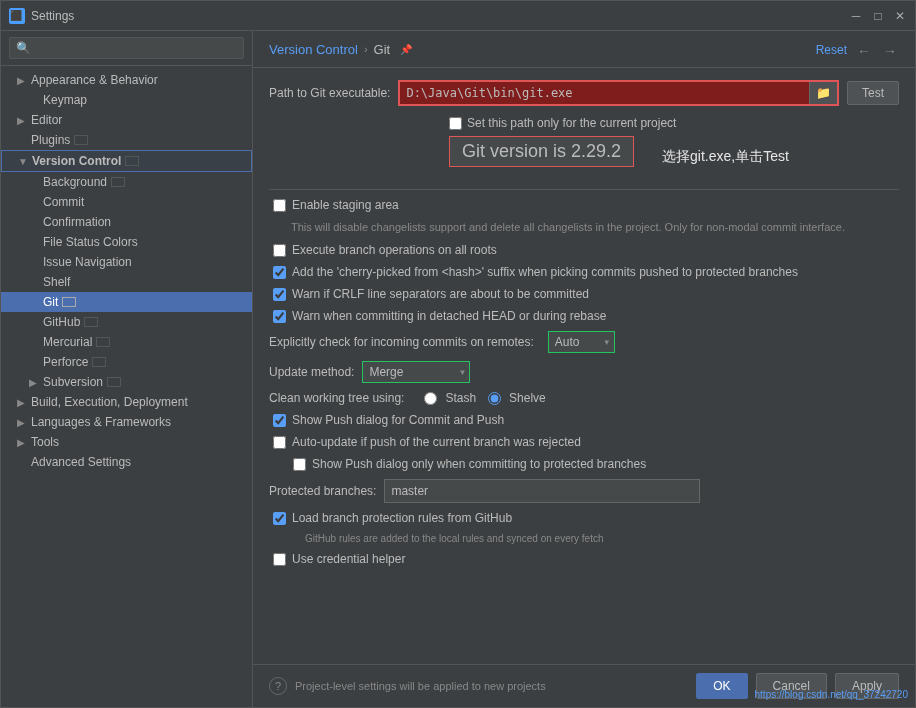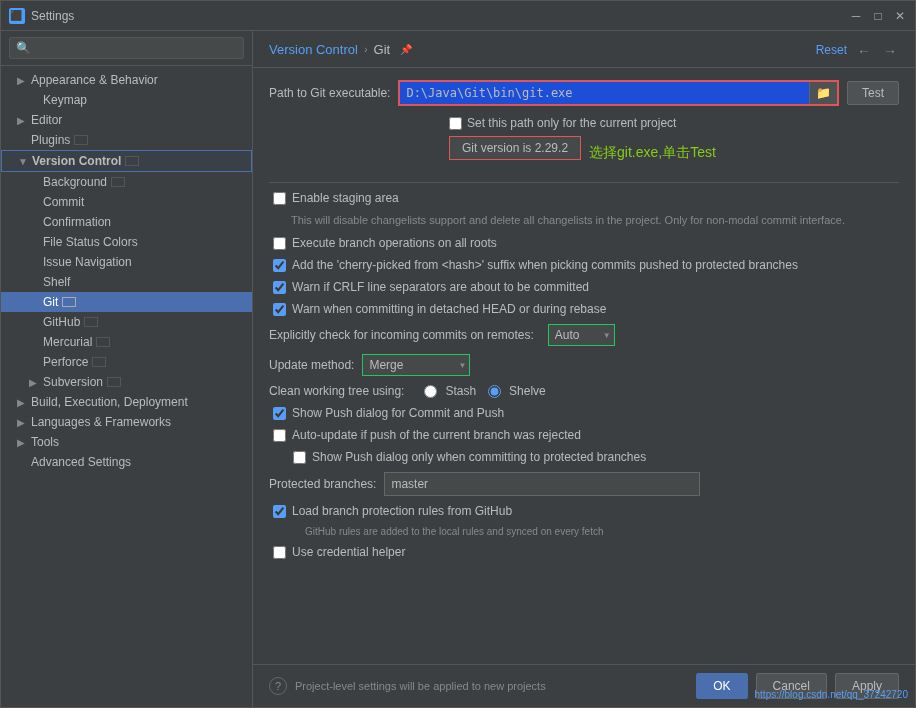--- a/index.html
+++ b/index.html
@@ -178,21 +178,21 @@
     .form-label {
       color: #bbbbbb;
       font-size: 12px;
       margin-right: 8px;
       white-space: nowrap;
     }
     .path-input-group {
       display: flex;
       align-items: center;
       border: 2px solid #e05555;
-      background: #1d4ed8;
+      background: #7f1d1d;
       flex: 1;
       max-width: 520px;
     }
     .path-input {
       background: transparent;
       border: none;
       color: #bbbbbb;
       padding: 4px 6px;
       font-size: 12px;
       flex: 1;
@@ -230,29 +230,29 @@
     }
     .checkbox-label {
       color: #bbbbbb;
       font-size: 12px;
     }
     .version-badge {
       background: #45494a;
       border: 1px solid #e05555;
       color: #bbbbbb;
       padding: 4px 12px;
-      font-size: 12px;
+      font-size: 18px;
       margin-left: 120px;
       margin-bottom: 10px;
       display: inline-block;
     }
     .chinese-annotation {
-      color: #84cc16;
+      color: #e5e5e5;
       font-size: 14px;
-      margin-left: 8px;
+      margin-left: 28px;
     }
     .sub-text {
       color: #888;
       font-size: 11px;
       line-height: 1.4;
       padding-left: 22px;
       margin-bottom: 8px;
     }
     .dropdown-row {
       display: flex;

